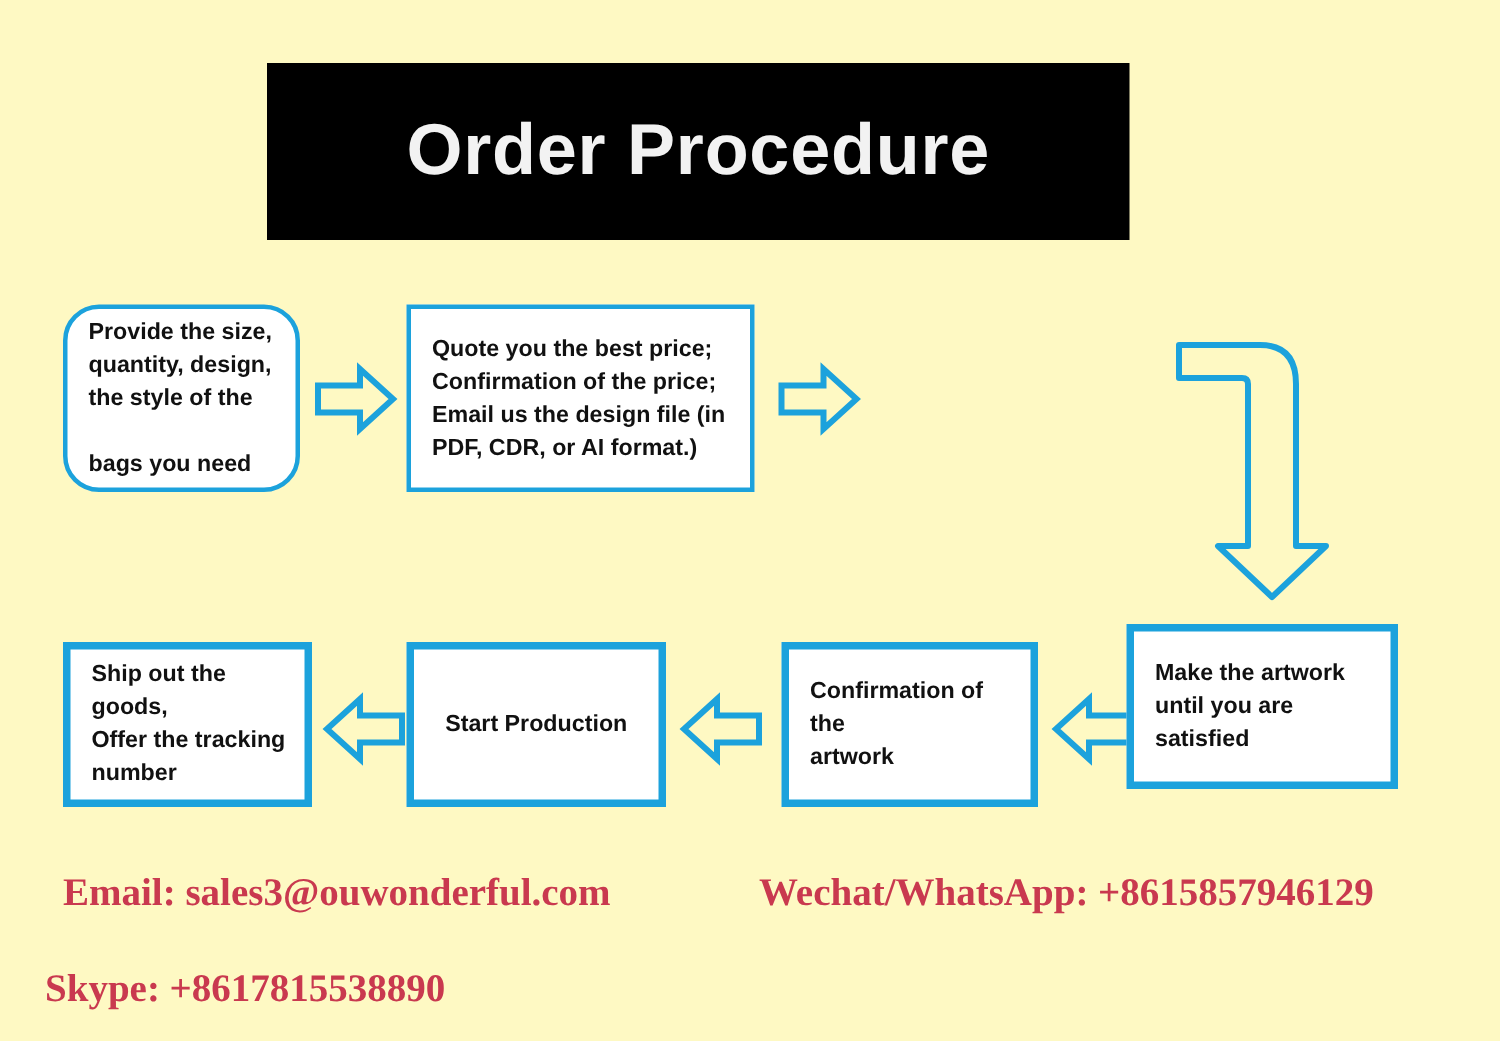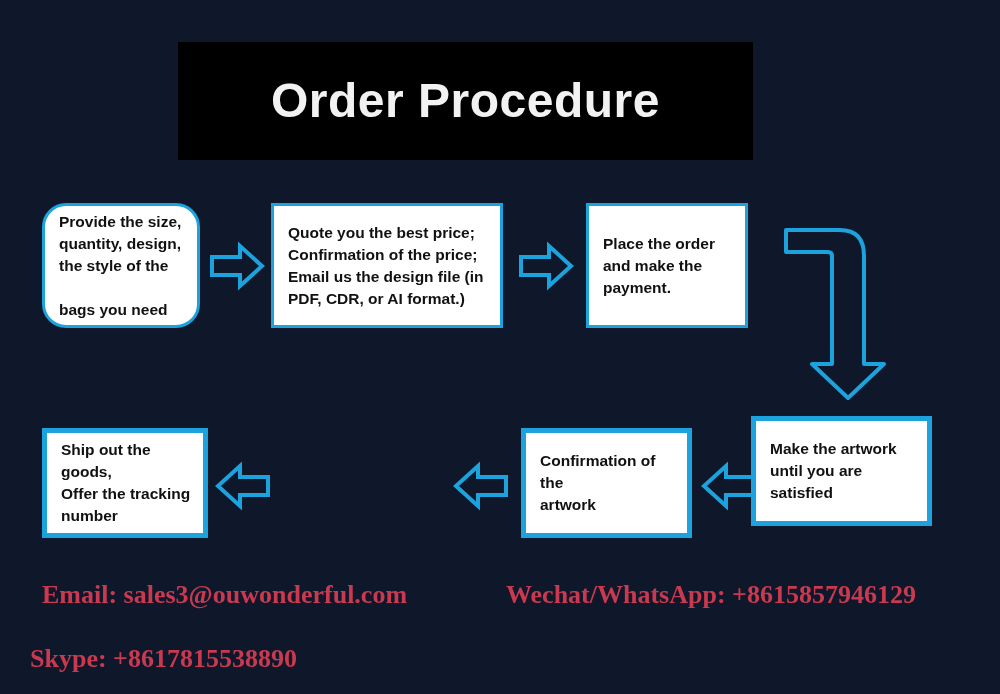--- a/index.html
+++ b/index.html
@@ -8,21 +8,21 @@
     padding: 0;
     background: #ffffff;
   }
   body {
     font-family: "Liberation Sans", sans-serif;
   }
   #canvas {
     position: relative;
     width: 1000px;
     height: 694px;
-    background: #0f172a;
+    background: #fef9c3;
     overflow: hidden;
   }
 
   
   .title-banner {
     position: absolute;
     left: 178px;
     top: 42px;
     width: 575px;
     height: 118px;
@@ -112,25 +112,20 @@
 Email us the design file (in
 PDF, CDR, or AI format.)</div>
   </div>
 
   <div class="arrow" style="left:519px; top:243px; width:54px; height:46px;">
     <svg width="54" height="46" viewBox="0 0 54 46" fill="none">
       <path d="M2 14 L30 14 L30 3 L52 23 L30 43 L30 32 L2 32 Z" stroke="#1CA2DC" stroke-width="4" stroke-linejoin="miter" fill="none"></path>
     </svg>
   </div>
 
-  <div class="flow-box thin" style="left:586px; top:203px; width:162px; height:125px; border-color:#1CA2DC;">
-    <div class="box-text">Place the order
-and make the
-payment.</div>
-  </div>
 
   <div class="arrow" style="left:780px; top:222px; width:140px; height:180px;">
     <svg width="140" height="180" viewBox="0 0 140 180" fill="none">
       <path d="M6 8
                L60 8
                Q84 8 84 34
                L84 142
                L104 142
                L68 176
                L32 142
@@ -147,20 +142,23 @@
 Offer the tracking
 number</div>
   </div>
 
   <div class="arrow" style="left:214px; top:463px; width:56px; height:46px;">
     <svg width="56" height="46" viewBox="0 0 56 46" fill="none">
       <path d="M54 14 L26 14 L26 3 L4 23 L26 43 L26 32 L54 32 Z" stroke="#1CA2DC" stroke-width="4" stroke-linejoin="miter" fill="none"></path>
     </svg>
   </div>
 
+  <div class="flow-box thick" style="left:271px; top:428px; width:173px; height:110px; border-color:#1CA2DC;">
+    <div class="box-text centered">Start Production</div>
+  </div>
 
   <div class="arrow" style="left:452px; top:463px; width:56px; height:46px;">
     <svg width="56" height="46" viewBox="0 0 56 46" fill="none">
       <path d="M54 14 L26 14 L26 3 L4 23 L26 43 L26 32 L54 32 Z" stroke="#1CA2DC" stroke-width="4" stroke-linejoin="miter" fill="none"></path>
     </svg>
   </div>
 
   <div class="flow-box thick" style="left:521px; top:428px; width:171px; height:110px; border-color:#1CA2DC;">
     <div class="box-text">Confirmation of the
 artwork</div>

